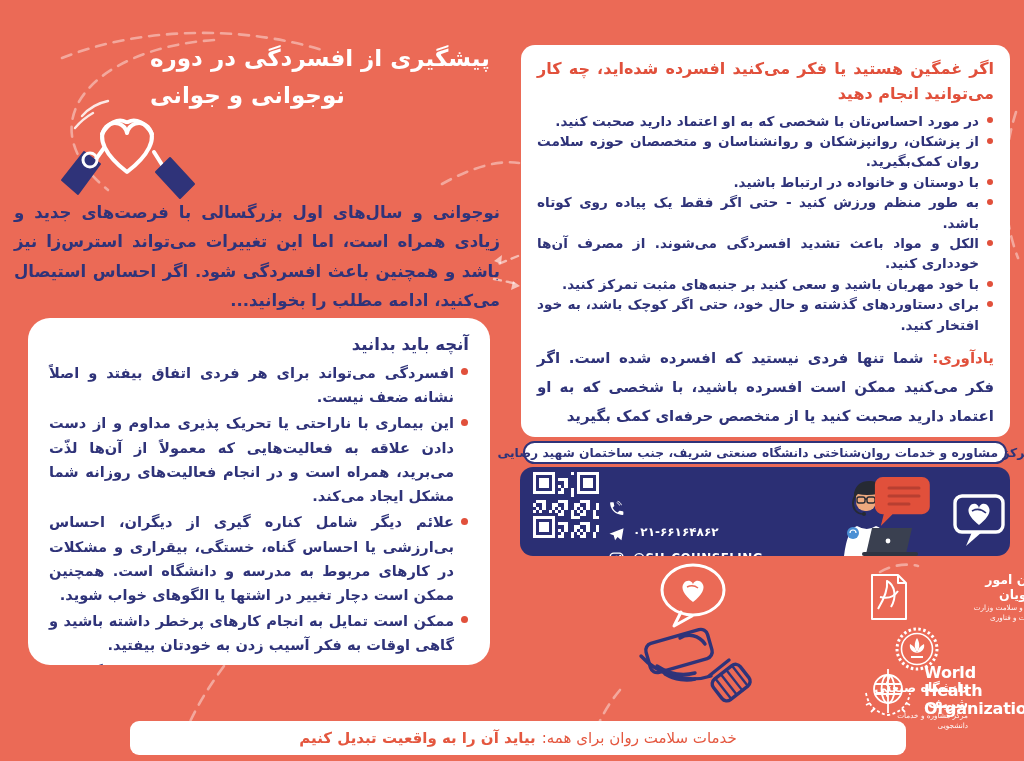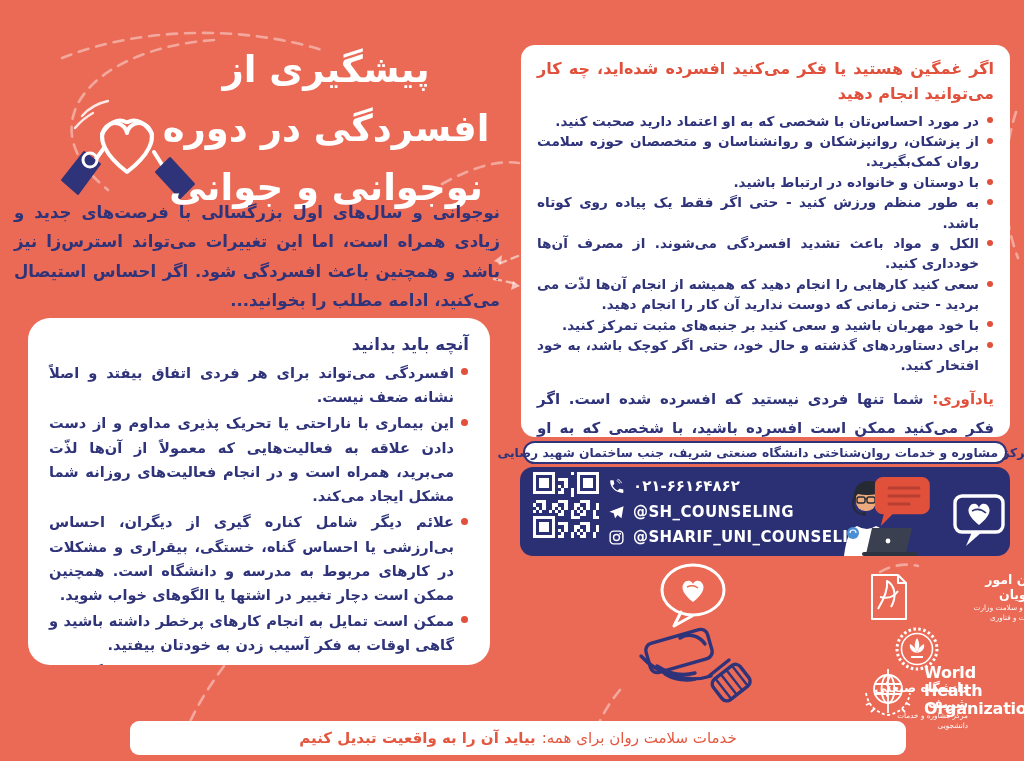--- a/index.html
+++ b/index.html
@@ -18,22 +18,22 @@
   }
   .abs{position:absolute;}
   svg{display:block;}
 
   
   #decor{left:0;top:0;pointer-events:none;}
 
   
   .poster-title{
     left:150px;top:40px;width:352px;
-    direction:rtl;text-align:center;
-    color:var(--white);font-weight:bold;font-size:37px;line-height:1.6;
+    direction:rtl;text-align:left;
+    color:var(--white);font-weight:bold;font-size:23px;line-height:1.6;
   }
 
   
   .intro{
     left:14px;top:198px;width:486px;
     direction:rtl;text-align:justify;text-align-last:right;
     color:var(--navy);font-weight:bold;font-size:16.5px;line-height:1.78;
   }
 
   
@@ -73,21 +73,21 @@
     direction:rtl;white-space:nowrap;
   }
 
   
   .banner{
     left:520px;top:467px;width:490px;height:89px;
     background:var(--banner);border-radius:13px;overflow:hidden;
   }
   .banner .qr{position:absolute;left:13px;top:5px;}
   .contact-row{position:absolute;display:flex;align-items:center;gap:8px;color:var(--white);}
-  .contact-row .txt{direction:ltr;font-size:15px;font-weight:bold;letter-spacing:.4px;}
+  .contact-row .txt{direction:ltr;font-size:12px;font-weight:bold;letter-spacing:.4px;margin-top:48px;}
   .row-phone{left:88px;top:10px;}
   .row-telegram{left:88px;top:36px;}
   .row-instagram{left:88px;top:61px;}
 
   .banner .person{position:absolute;left:300px;bottom:0;}
   .banner .red-bubble{position:absolute;left:352px;top:6px;}
   .banner .heart-bubble{position:absolute;left:432px;top:26px;}
 
   
   .logo-row{position:absolute;display:flex;align-items:center;gap:8px;color:var(--white);}
@@ -169,21 +169,20 @@
 </section>
 
 <section class="abs card action-card">
   <h3>اگر غمگین هستید یا فکر می‌کنید افسرده شده‌اید، چه کار می‌توانید انجام دهید</h3>
   <ul class="bullets">
     <li>در مورد احساس‌تان با شخصی که به او اعتماد دارید صحبت کنید.</li>
     <li>از پزشکان، روانپزشکان و روانشناسان و متخصصان حوزه سلامت روان کمک‌بگیرید.</li>
     <li>با دوستان و خانواده در ارتباط باشید.</li>
     <li>به طور منظم ورزش کنید - حتی اگر فقط یک پیاده روی کوتاه باشد.</li>
     <li>الکل و مواد باعث تشدید افسردگی می‌شوند. از مصرف آن‌ها خودداری کنید.</li>
-    <li>سعی کنید کارهایی را انجام دهید که همیشه از انجام آن‌ها لذّت می بردید - حتی زمانی که دوست ندارید آن کار را انجام دهید.</li>
     <li>با خود مهربان باشید و سعی کنید بر جنبه‌های مثبت تمرکز کنید.</li>
     <li>برای دستاوردهای گذشته و حال خود، حتی اگر کوچک باشد، به خود افتخار کنید.</li>
   </ul>
   <p class="reminder"><span class="lbl">یادآوری:</span> <span>شما تنها فردی نیستید که افسرده شده است. اگر فکر می‌کنید ممکن است افسرده باشید، با شخصی که به او اعتماد دارید صحبت کنید یا از متخصص حرفه‌ای کمک بگیرید</span></p>
 </section>
 
 <div class="abs center-pill">مرکز مشاوره و خدمات روان‌شناختی دانشگاه صنعتی شریف، جنب ساختمان شهید رضایی</div>
 
 <div class="abs banner">
   <svg class="qr" width="66" height="66" viewBox="0 0 21 21" shape-rendering="crispEdges">

